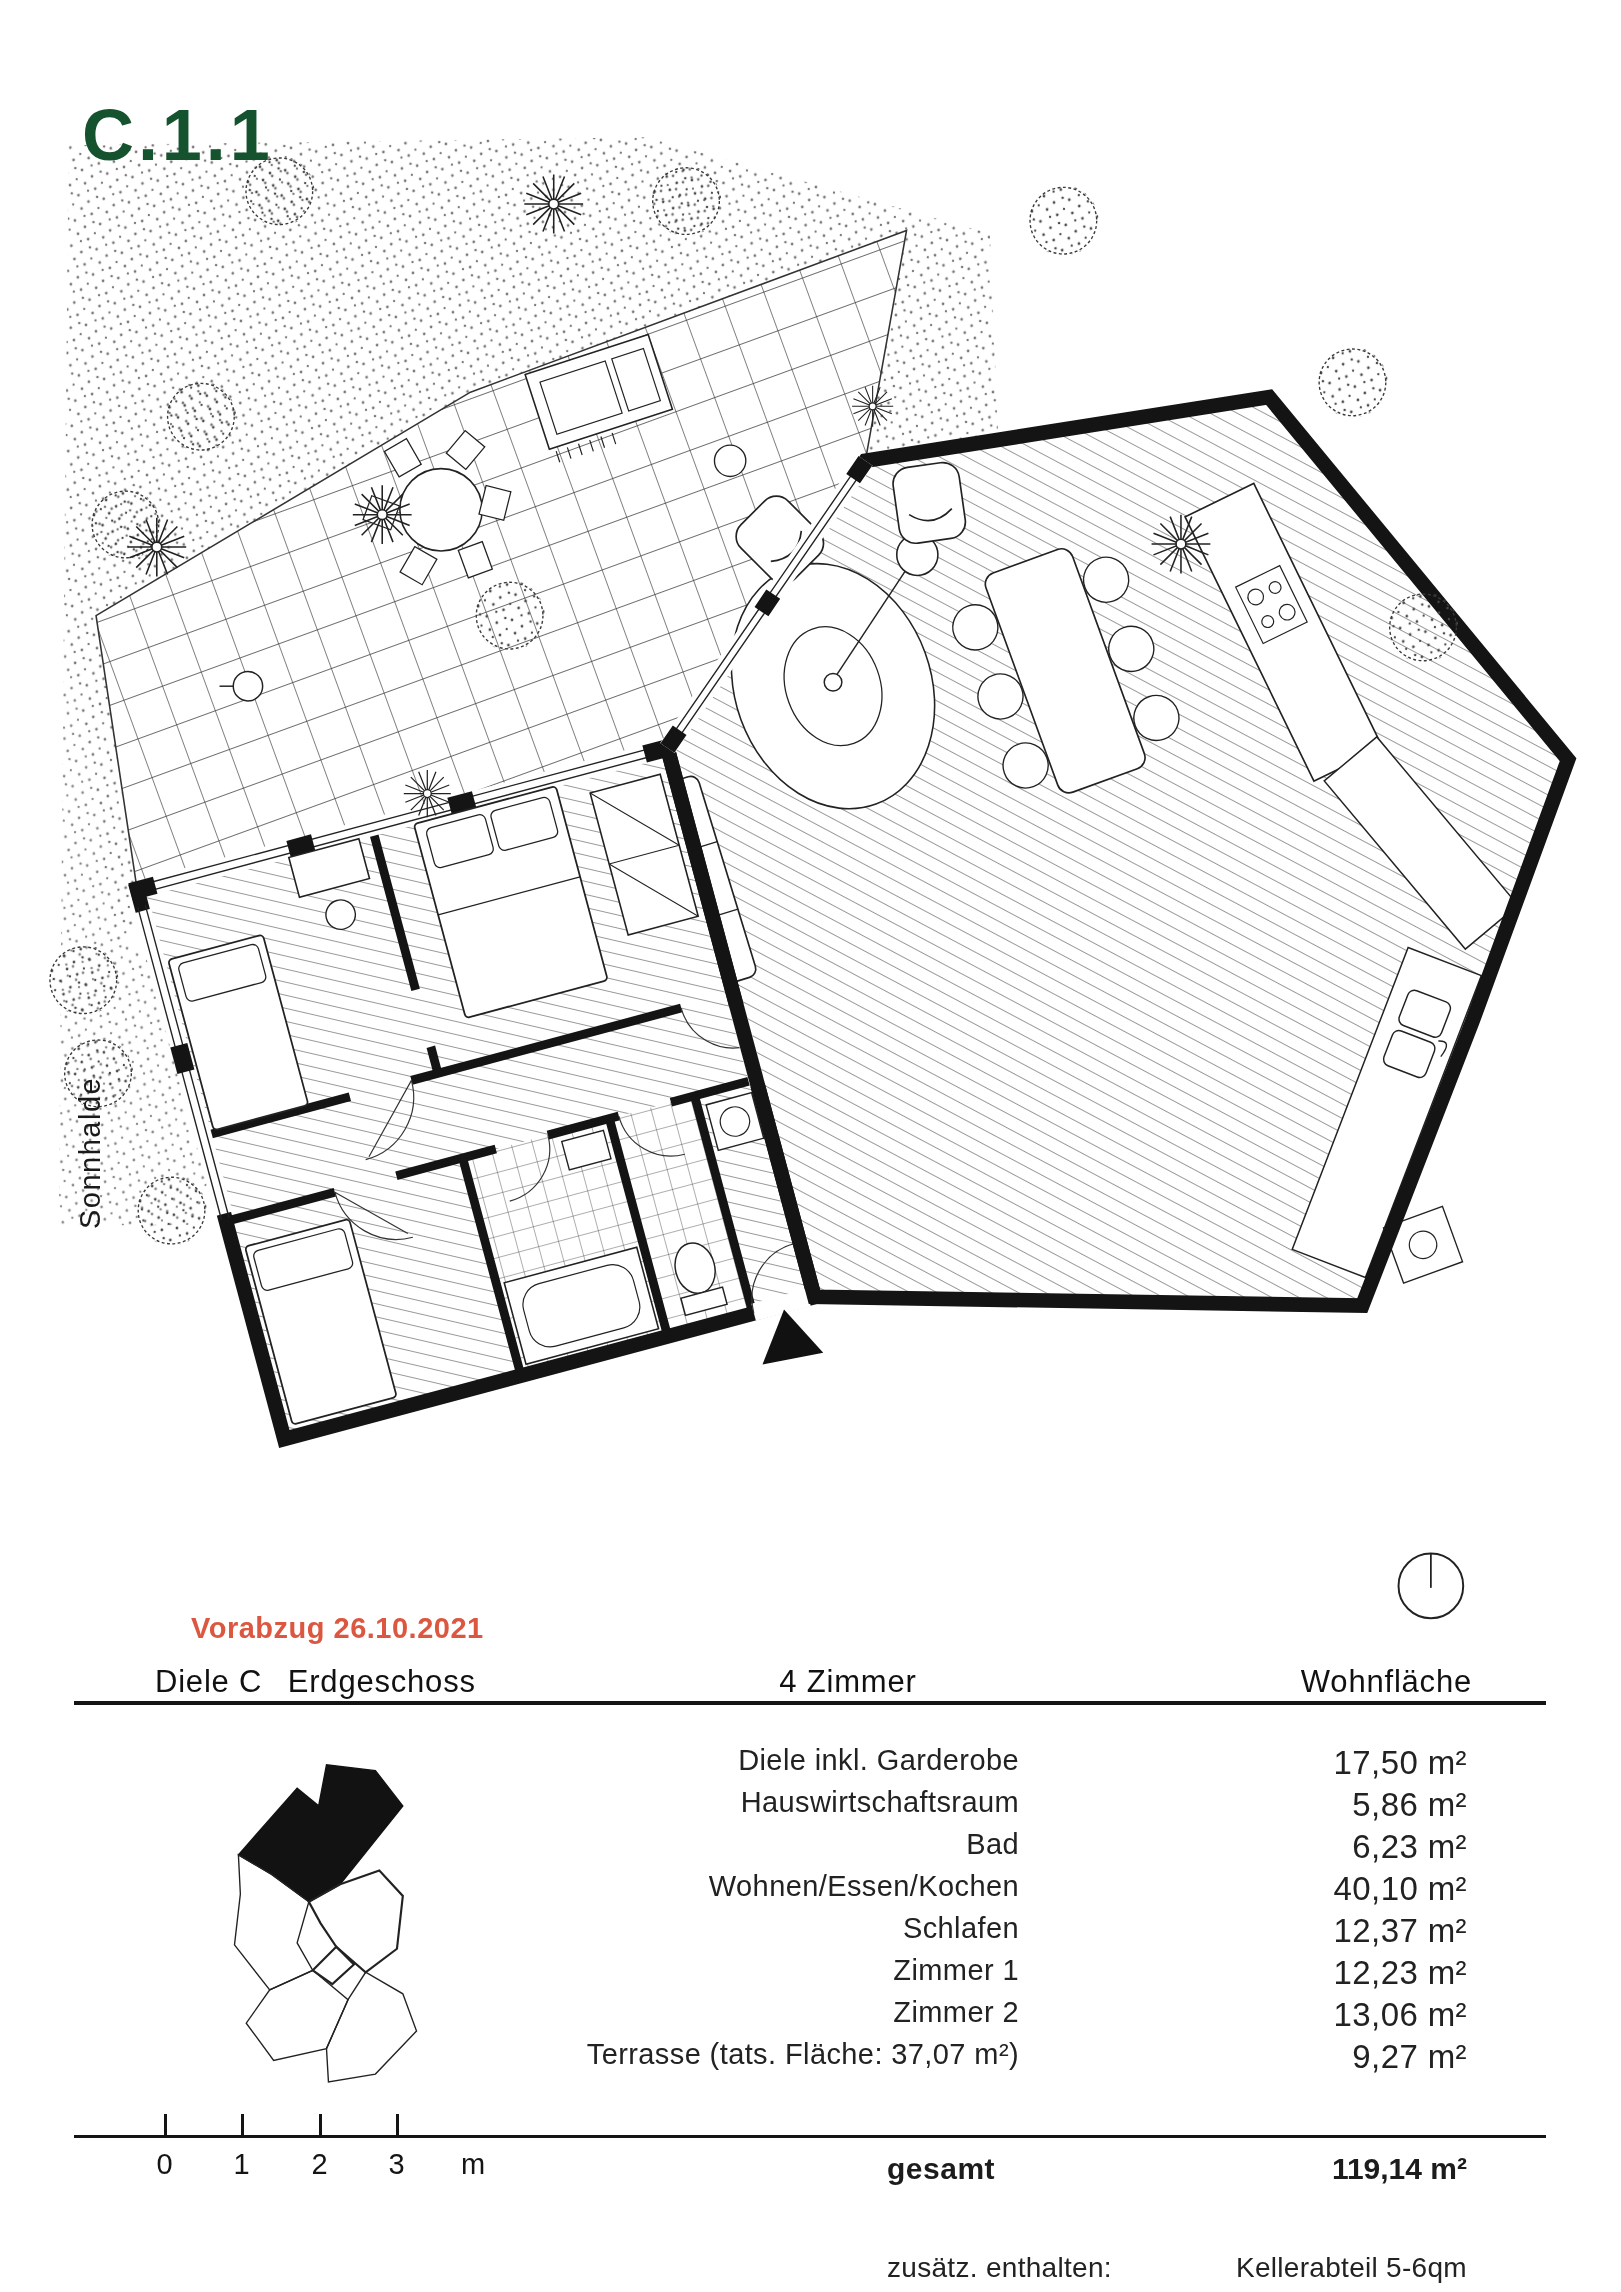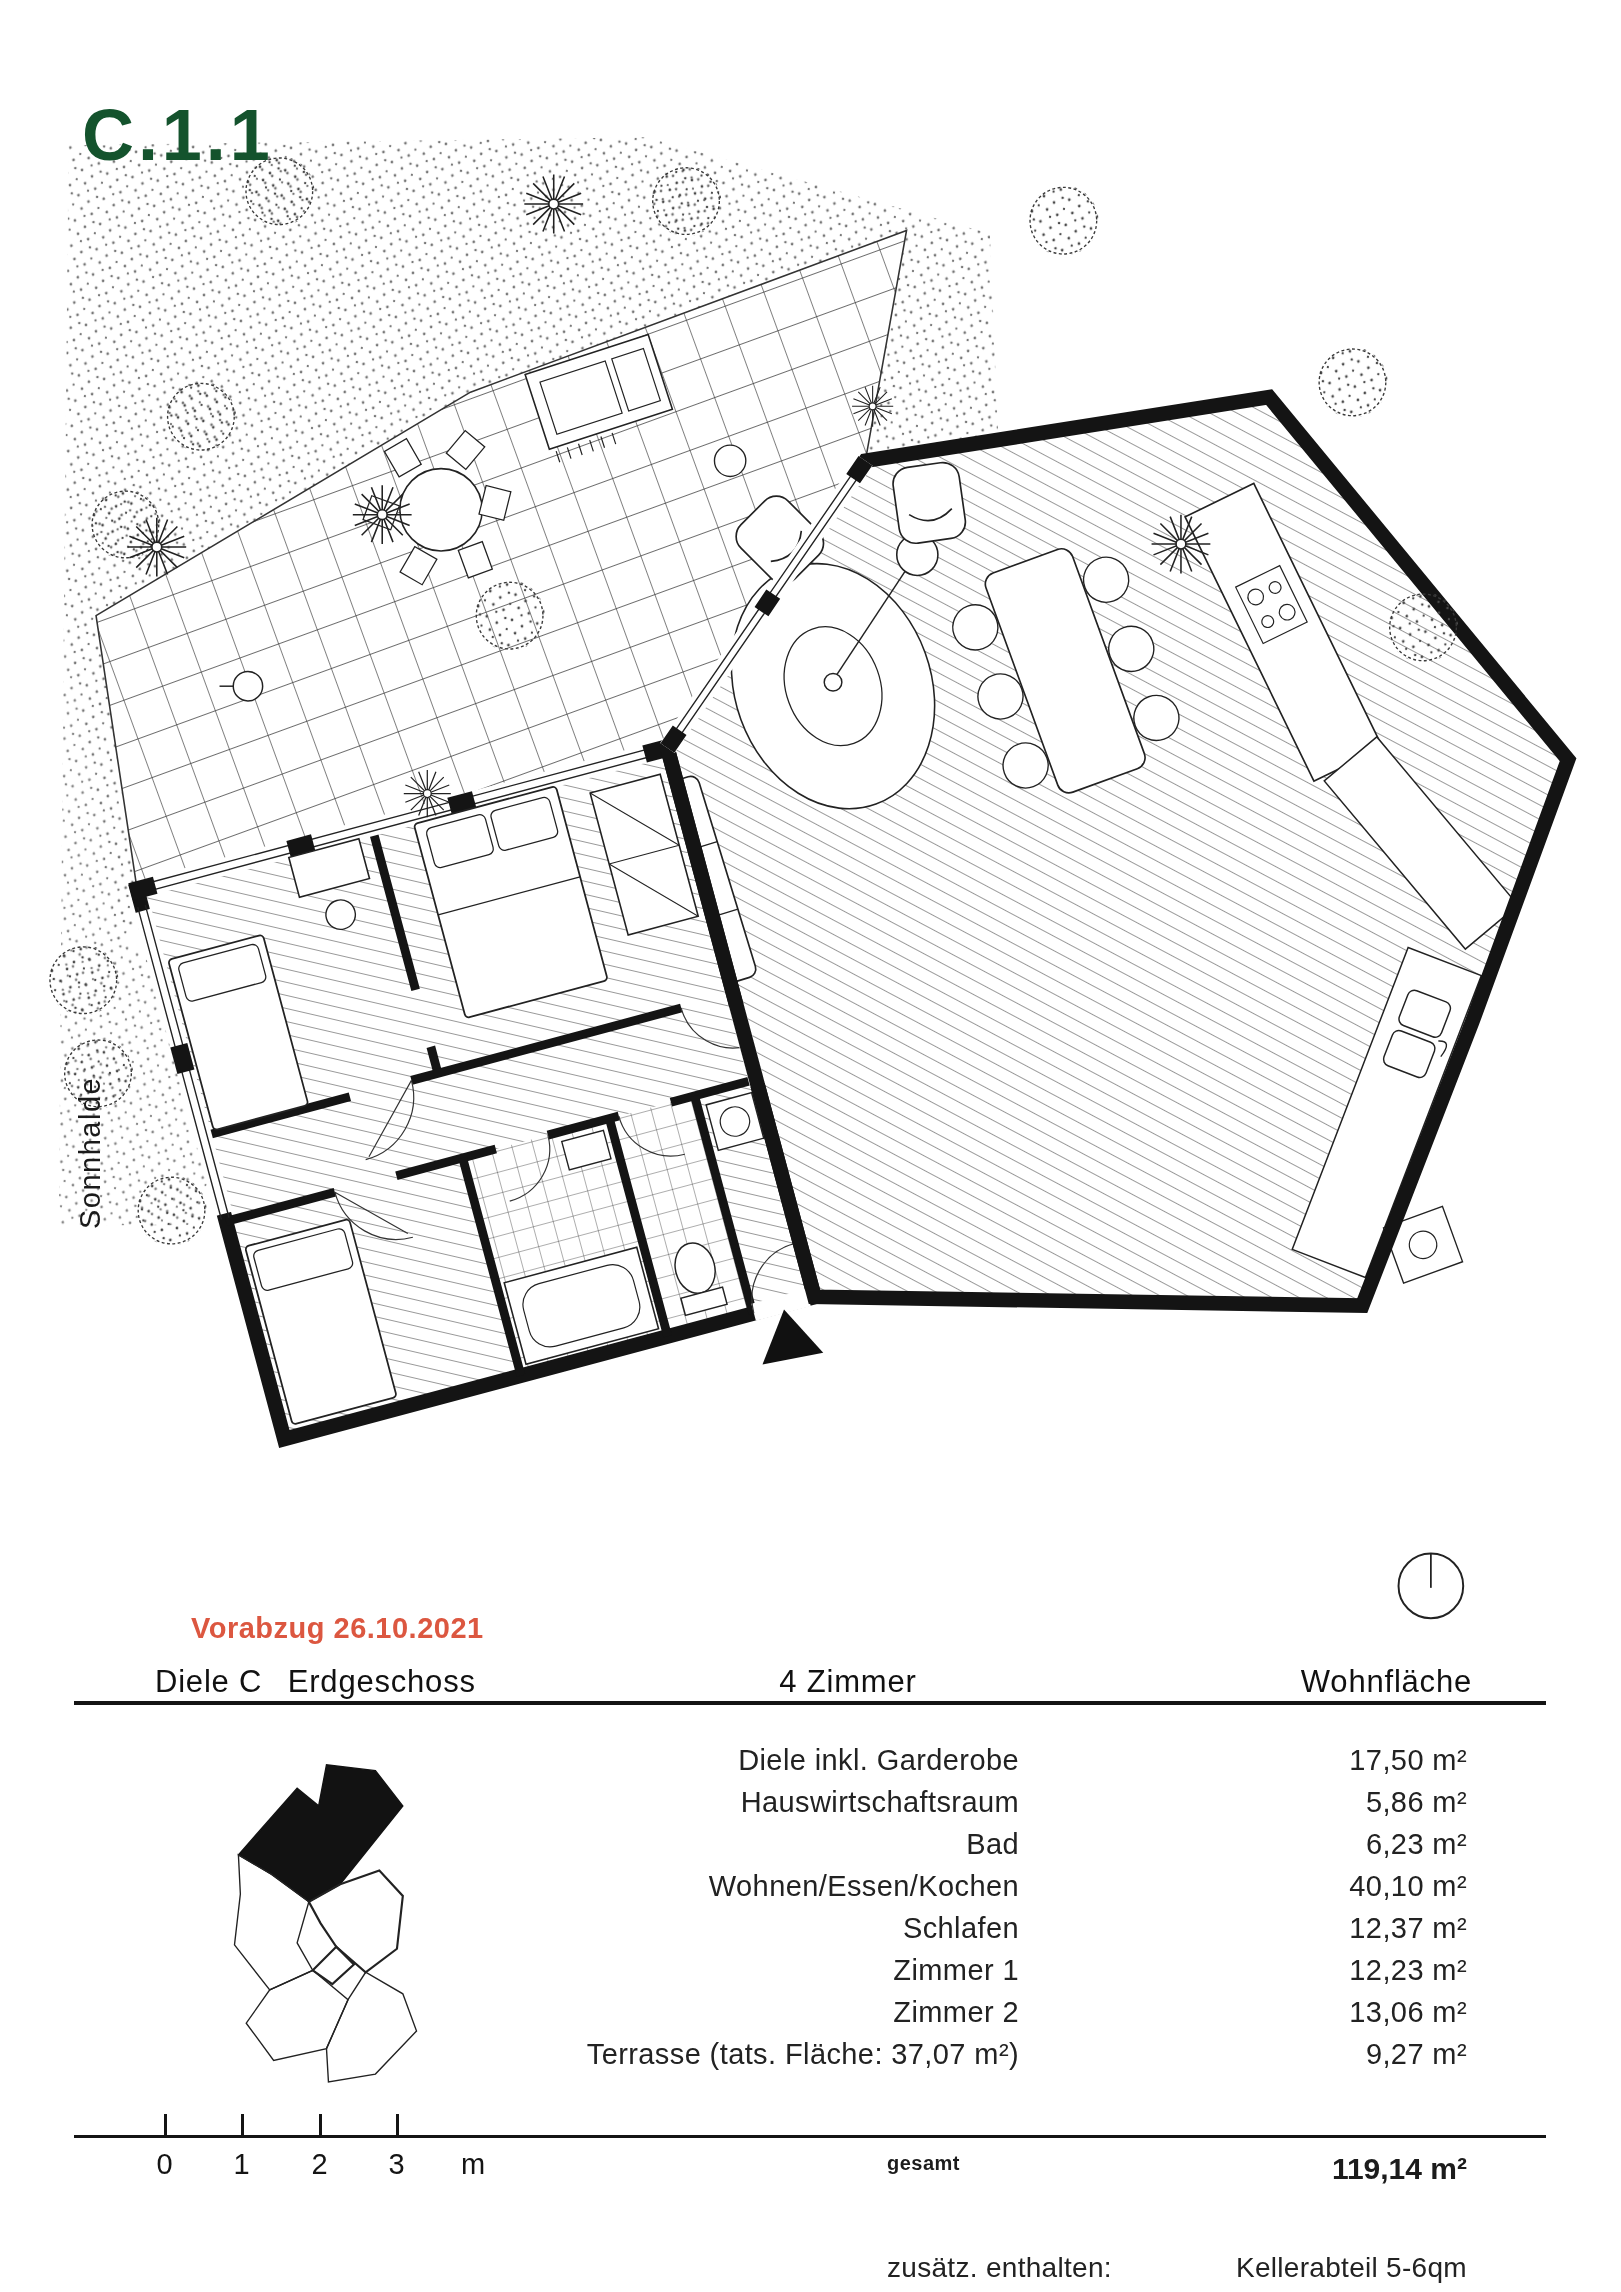--- a/index.html
+++ b/index.html
@@ -15,22 +15,22 @@
   .hdr-left{left:155px;}
   .hdr-left span{margin-right:25.5px;}
   .hdr-center{left:647px;width:402px;text-align:center;}
   .hdr-right{left:980px;width:492px;text-align:right;}
   .rule{left:74px;width:1472px;background:#141414;}
   .rule-header{top:1701px;height:3.9px;}
   .rule-scale{top:2135px;height:3.4px;}
   .table{left:154px;top:1744px;width:1313px;}
   .trow{position:relative;height:42px;}
   .tlabel{position:absolute;right:448px;font-size:29px;letter-spacing:0.4px;color:#222;white-space:pre;}
-  .tvalue{position:absolute;right:0;font-size:29px;letter-spacing:0.4px;color:#222;}
-  .total-label{left:887px;top:2152px;font-size:20px;font-weight:700;letter-spacing:0.5px;}
+  .tvalue{position:absolute;right:0;font-size:33px;letter-spacing:0.4px;color:#222;}
+  .total-label{left:887px;top:2152px;font-size:30px;font-weight:700;letter-spacing:0.5px;}
   .total-value{left:1134px;top:2152px;width:333px;text-align:right;font-size:30px;font-weight:700;}
   .extra{left:887px;top:2252px;width:580px;display:flex;justify-content:space-between;
          font-size:28px;letter-spacing:0.3px;color:#222;}
   .tick{top:2114px;width:2.5px;height:21.6px;background:#141414;}
   .ticklabel{top:2148px;width:33px;text-align:center;font-size:29px;color:#141414;}
   .scale-unit{left:461px;top:2148px;font-size:29px;color:#141414;}
 </style>
 </head>
 <body>
 

